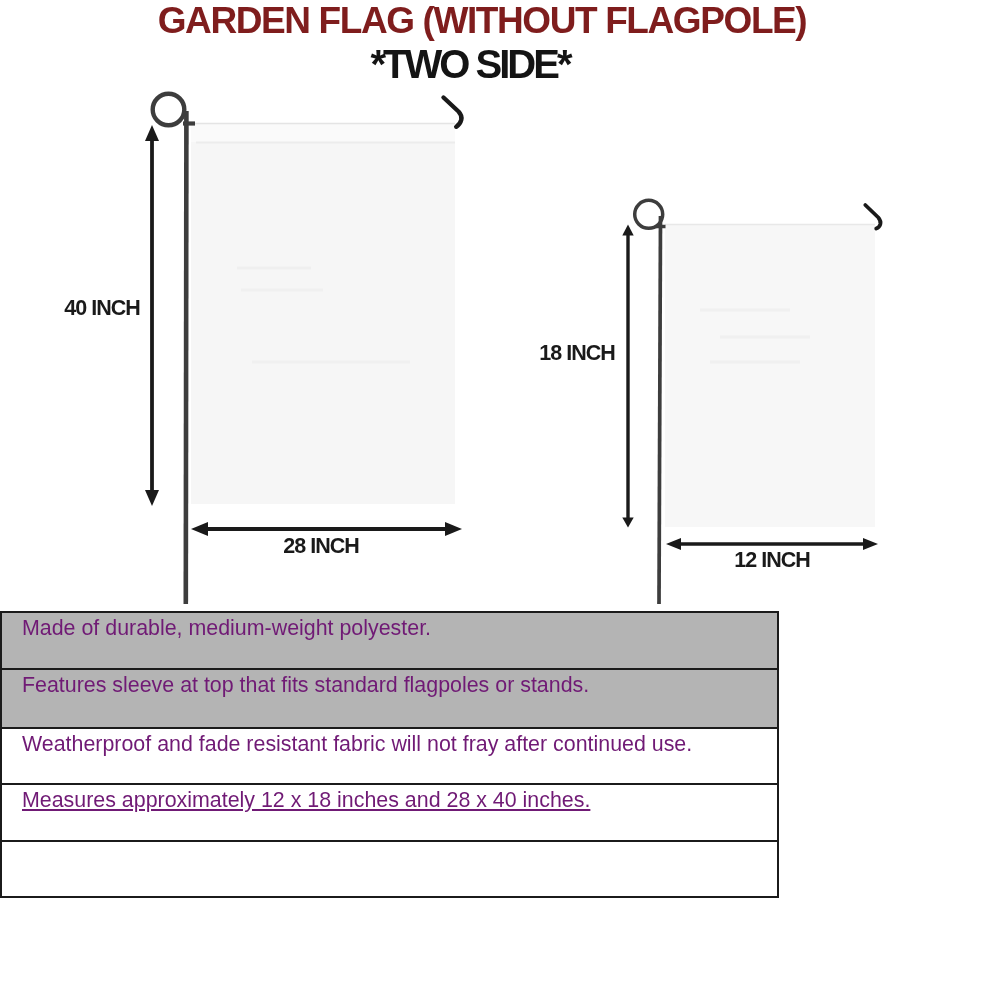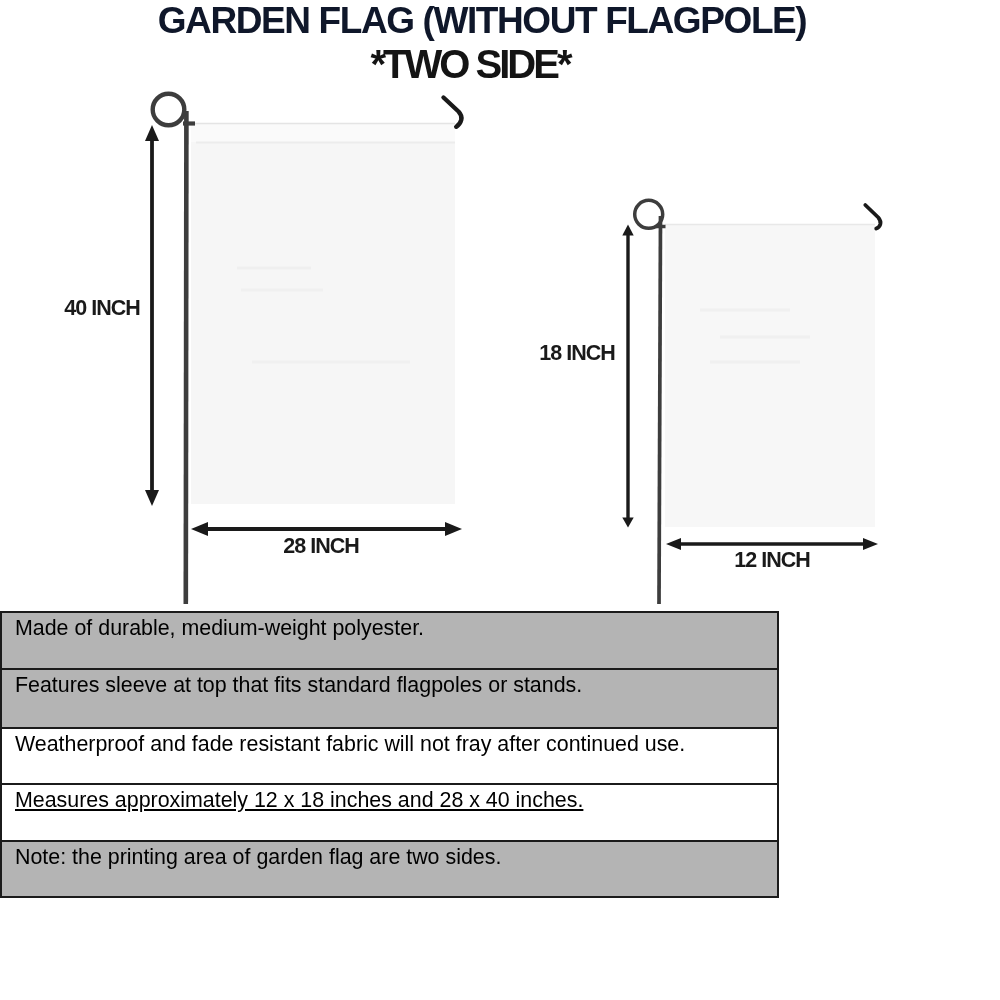--- a/index.html
+++ b/index.html
@@ -1,22 +1,22 @@
 <!DOCTYPE html>
 <html><head>
 <meta charset="utf-8">
 <style>
 html,body{margin:0;padding:0;background:#ffffff;}
 #page{position:relative;width:1000px;height:1000px;background:#ffffff;overflow:hidden;font-family:"Liberation Sans",sans-serif;}
-.t1{position:absolute;left:0;top:0px;width:964px;text-align:center;font-size:37px;font-weight:bold;color:#0f172a;letter-spacing:-1.4px;}
+.t1{position:absolute;left:0;top:0px;width:964px;text-align:center;font-size:37px;font-weight:bold;color:#7f1d1d;letter-spacing:-1.4px;}
 .t2{position:absolute;left:-30px;top:42px;width:1000px;text-align:center;font-size:40px;font-weight:bold;color:#141414;letter-spacing:-3px;}
 svg{position:absolute;left:0;top:0;}
 .lbl{font-family:"Liberation Sans",sans-serif;font-weight:bold;font-size:21.5px;letter-spacing:-1px;fill:#1a1a1a;}
 #spec{position:absolute;left:0;top:611px;width:779px;height:287px;box-sizing:border-box;border:2px solid #1b1b1b;}
-.row{box-sizing:border-box;width:100%;padding-left:13px;padding-top:3px;font-size:21.4px;color:#000000;line-height:1.18;}
+.row{box-sizing:border-box;width:100%;padding-left:20px;padding-top:3px;font-size:21.4px;color:#701a75;line-height:1.18;}
 .gray{background:#b4b4b4;}
 .white{background:#ffffff;}
 </style>
 </head>
 <body>
 <div id="page">
 
 <div class="t1">GARDEN FLAG (WITHOUT FLAGPOLE)</div>
 
 <div class="t2">*TWO SIDE*</div>
@@ -99,15 +99,14 @@
 <div id="spec">
 
   <div class="row gray" style="height:57px;border-bottom:2px solid #1b1b1b;">Made of durable, medium-weight polyester.</div>
 
   <div class="row gray" style="height:59px;border-bottom:2px solid #1b1b1b;">Features sleeve at top that fits standard flagpoles or stands.</div>
 
   <div class="row white" style="height:56px;border-bottom:2px solid #1b1b1b;">Weatherproof and fade resistant fabric will not fray after continued use.</div>
 
   <div class="row white" style="height:57px;border-bottom:2px solid #1b1b1b;text-decoration:underline;">Measures approximately 12 x 18 inches and 28 x 40 inches.</div>
 
-  <div class="row gray" style="height:54px;">Note: the printing area of garden flag are two sides.</div>
 </div>
 </div>
 
 </body></html>

